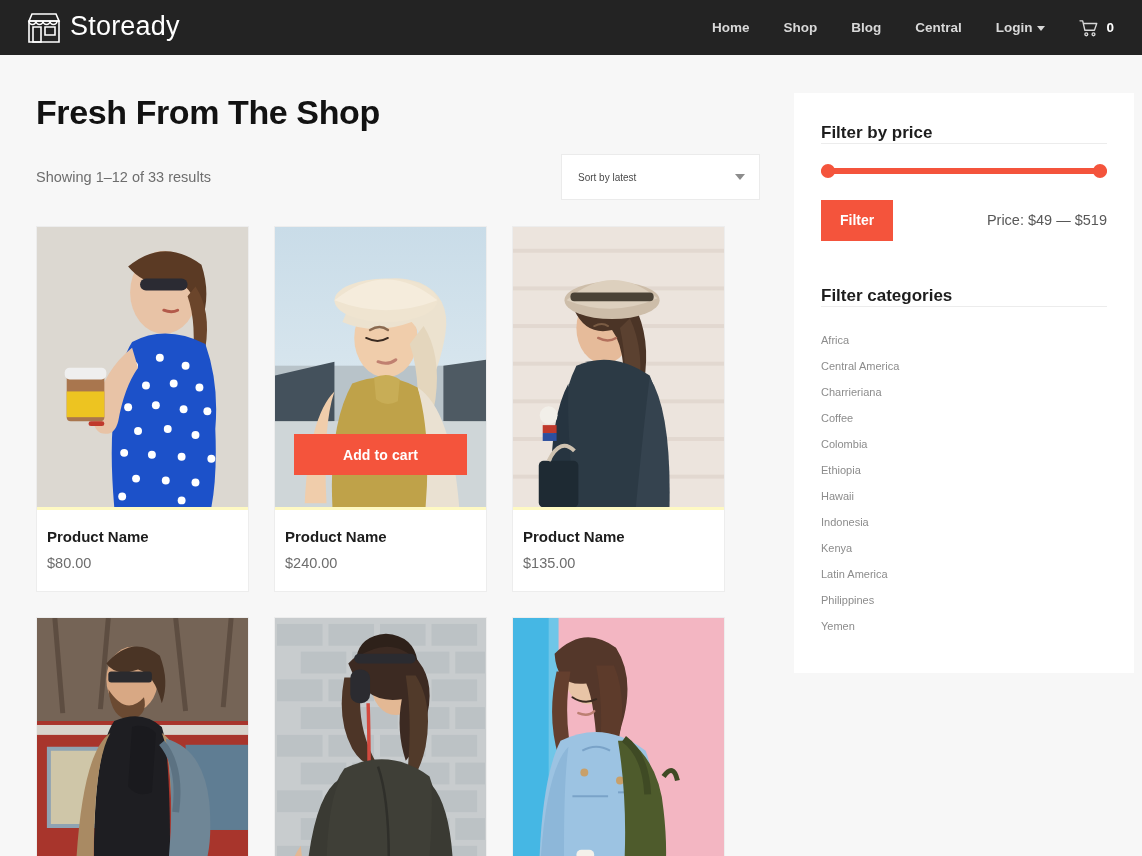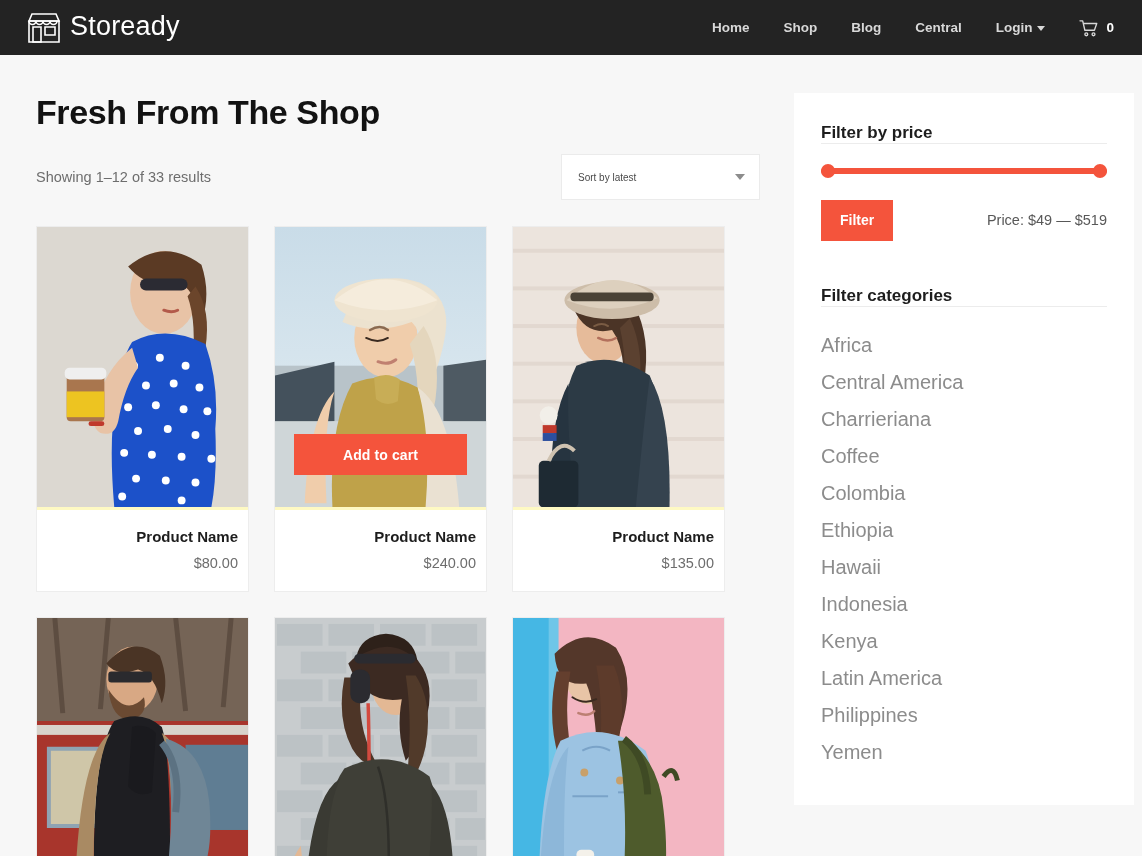--- a/index.html
+++ b/index.html
@@ -182,21 +182,21 @@
     font-weight: 700;
     display: flex;
     align-items: center;
     justify-content: center;
     cursor: pointer;
     letter-spacing: 0.1px;
   }
 
   .product-info {
     padding: 18px 10px 20px 10px;
-    text-align: right;
+    text-align: left;
     background: #ffffff;
   }
   .product-name {
     font-size: 15px;
     font-weight: 700;
     color: #1d1d1d;
     margin-bottom: 10px;
   }
   .product-price {
     font-size: 14.5px;
@@ -263,21 +263,21 @@
     text-align: center;
   }
   .price-amount {
     font-size: 14.5px;
     color: #585858;
   }
 
   
   .category-list { list-style: none; }
   .category-item {
-    font-size: 20px;
+    font-size: 11px;
     color: #8c8c8c;
     padding: 7px 0;
     cursor: pointer;
   }
 </style>
 </head>
 <body>
 
 <header class="site-header">
 

